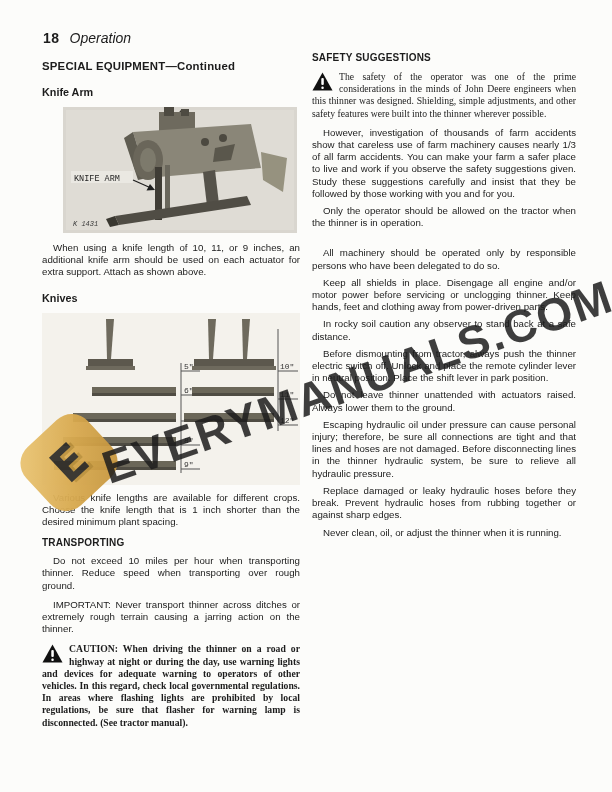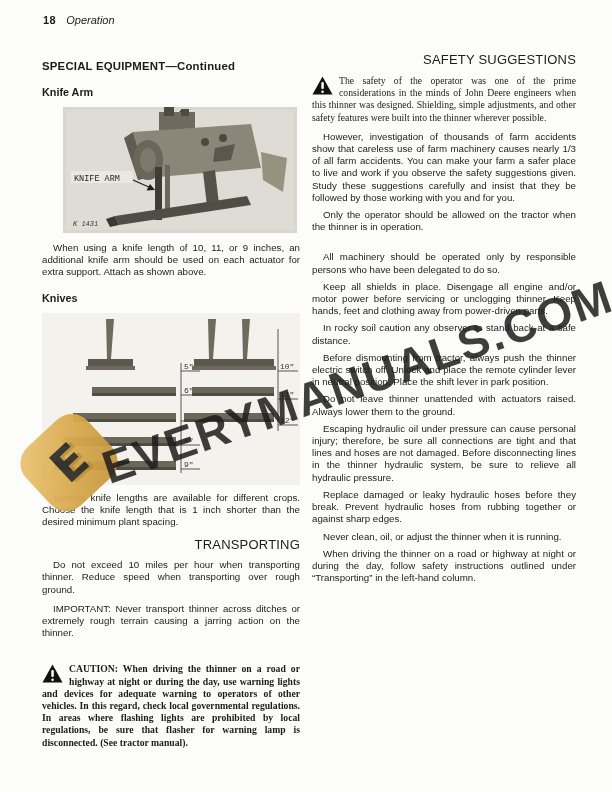--- a/index.html
+++ b/index.html
@@ -5,29 +5,29 @@
   html,body{margin:0;padding:0;}
   body{
     width:612px;height:792px;position:relative;overflow:hidden;
     background:#fcfcfa;
     font-family:"Liberation Sans","DejaVu Sans",sans-serif;
     color:#1c1c1c;
     -webkit-font-smoothing:antialiased;
   }
   .page{position:absolute;inset:0;}
   
-  .hdr{position:absolute;left:43px;top:14px;font-size:11px;}
+  .hdr{position:absolute;left:43px;top:30px;font-size:14px;}
   .hdr .num{font-weight:bold;letter-spacing:.5px;}
   .hdr .sec{font-style:italic;margin-left:10px;}
   
   .col-left{position:absolute;left:42px;top:60px;width:258px;}
   .col-right{position:absolute;left:312px;top:52px;width:264px;}
   h1.doc{font-size:11.4px;font-weight:bold;margin:0 0 14px 0;letter-spacing:.2px;}
   h2.doc{font-size:10.8px;font-weight:bold;margin:13px 0 9px 0;}
-  h3.doc{font-size:13px;font-weight:normal;margin:9px 0 4px 0;text-align:right;letter-spacing:.2px;}
+  h3.doc{font-size:10px;font-weight:bold;margin:9px 0 4px 0;text-align:left;letter-spacing:.2px;}
   .para{
     font-size:9.7px;line-height:12.2px;text-align:justify;
     text-indent:11px;margin:7px 0 0 0;
   }
   .para.bold{font-weight:bold;}
   .para.no-indent{text-indent:0;font-family:Liberation Serif, serif;}
   .iconp{overflow:visible;}
   .warn-icon{float:left;margin:1px 6px 0 0;}
   
   .fig1{width:234px;height:126px;margin:0 0 0 21px;display:block;}
@@ -159,21 +159,21 @@
       </g>
     </svg>
 
     <p class="para">Various knife lengths are available for different crops. Choose the knife length that is 1 inch shorter than the desired minimum plant spacing.</p>
 
     <h3 class="doc">TRANSPORTING</h3>
 
     <p class="para">Do not exceed 10 miles per hour when transporting thinner. Reduce speed when transporting over rough ground.</p>
     <p class="para">IMPORTANT: Never transport thinner across ditches or extremely rough terrain causing a jarring action on the thinner.</p>
 
-    <p class="para bold no-indent iconp" style="margin-top:24px;">
+    <p class="para bold no-indent iconp" style="margin-top:8px;">
       <span class="warn-icon"><svg width="21" height="19" viewBox="0 0 21 19">
             <polygon points="10.5,0.5 20.5,18.5 0.5,18.5" fill="#111"></polygon>
             <rect x="9.3" y="6" width="2.5" height="7" rx="1.1" fill="#fff"></rect>
             <rect x="9.3" y="14.6" width="2.5" height="2.4" rx="1.1" fill="#fff"></rect>
           </svg></span><span>CAUTION: When driving the thinner on a road or highway at night or during the day, use warning lights and devices for adequate warning to operators of other vehicles. In this regard, check local governmental regulations. In areas where flashing lights are prohibited by local regulations, be sure that flasher for warning lamp is disconnected. (See tractor manual).</span>
     </p>
   </div>
 
   <div class="col-right">
     <h3 class="doc" style="margin-top:0;margin-bottom:8px;">SAFETY SUGGESTIONS</h3>
@@ -189,21 +189,20 @@
     <p class="para" style="">However, investigation of thousands of farm accidents show that careless use of farm machinery causes nearly 1/3 of all farm accidents. You can make your farm a safer place to live and work if you observe the safety suggestions given. Study these suggestions carefully and insist that they be followed by those working with you and for you.</p>
     <p class="para" style="margin-top:5px;">Only the operator should be allowed on the tractor when the thinner is in operation.</p>
     <p class="para" style="margin-top:18px;">All machinery should be operated only by responsible persons who have been delegated to do so.</p>
     <p class="para" style="margin-top:5px;">Keep all shields in place. Disengage all engine and/or motor power before servicing or unclogging thinner. Keep hands, feet and clothing away from power-driven parts.</p>
     <p class="para" style="margin-top:5px;">In rocky soil caution any observer to stand back at a safe distance.</p>
     <p class="para" style="margin-top:5px;">Before dismounting from tractor, always push the thinner electric switch off. Unlock and place the remote cylinder lever in neutral position. Place the shift lever in park position.</p>
     <p class="para" style="margin-top:5px;">Do not leave thinner unattended with actuators raised. Always lower them to the ground.</p>
     <p class="para" style="margin-top:5px;">Escaping hydraulic oil under pressure can cause personal injury; therefore, be sure all connections are tight and that lines and hoses are not damaged. Before disconnecting lines in the thinner hydraulic system, be sure to relieve all hydraulic pressure.</p>
     <p class="para" style="margin-top:5px;">Replace damaged or leaky hydraulic hoses before they break. Prevent hydraulic hoses from rubbing together or against sharp edges.</p>
     <p class="para" style="margin-top:5px;">Never clean, oil, or adjust the thinner when it is running.</p>
-    <p class="para" style="margin-top:5px;">When driving the thinner on a road or highway at night or during the day, follow safety instructions outlined under “Transporting” in the left-hand column.</p>
   </div>
 
   <div class="wm-badge">
     <span class="letter">E</span>
   </div>
   <div class="wm-text">EVERYMANUALS.COM</div>
 
 </div>
 
 </body></html>

